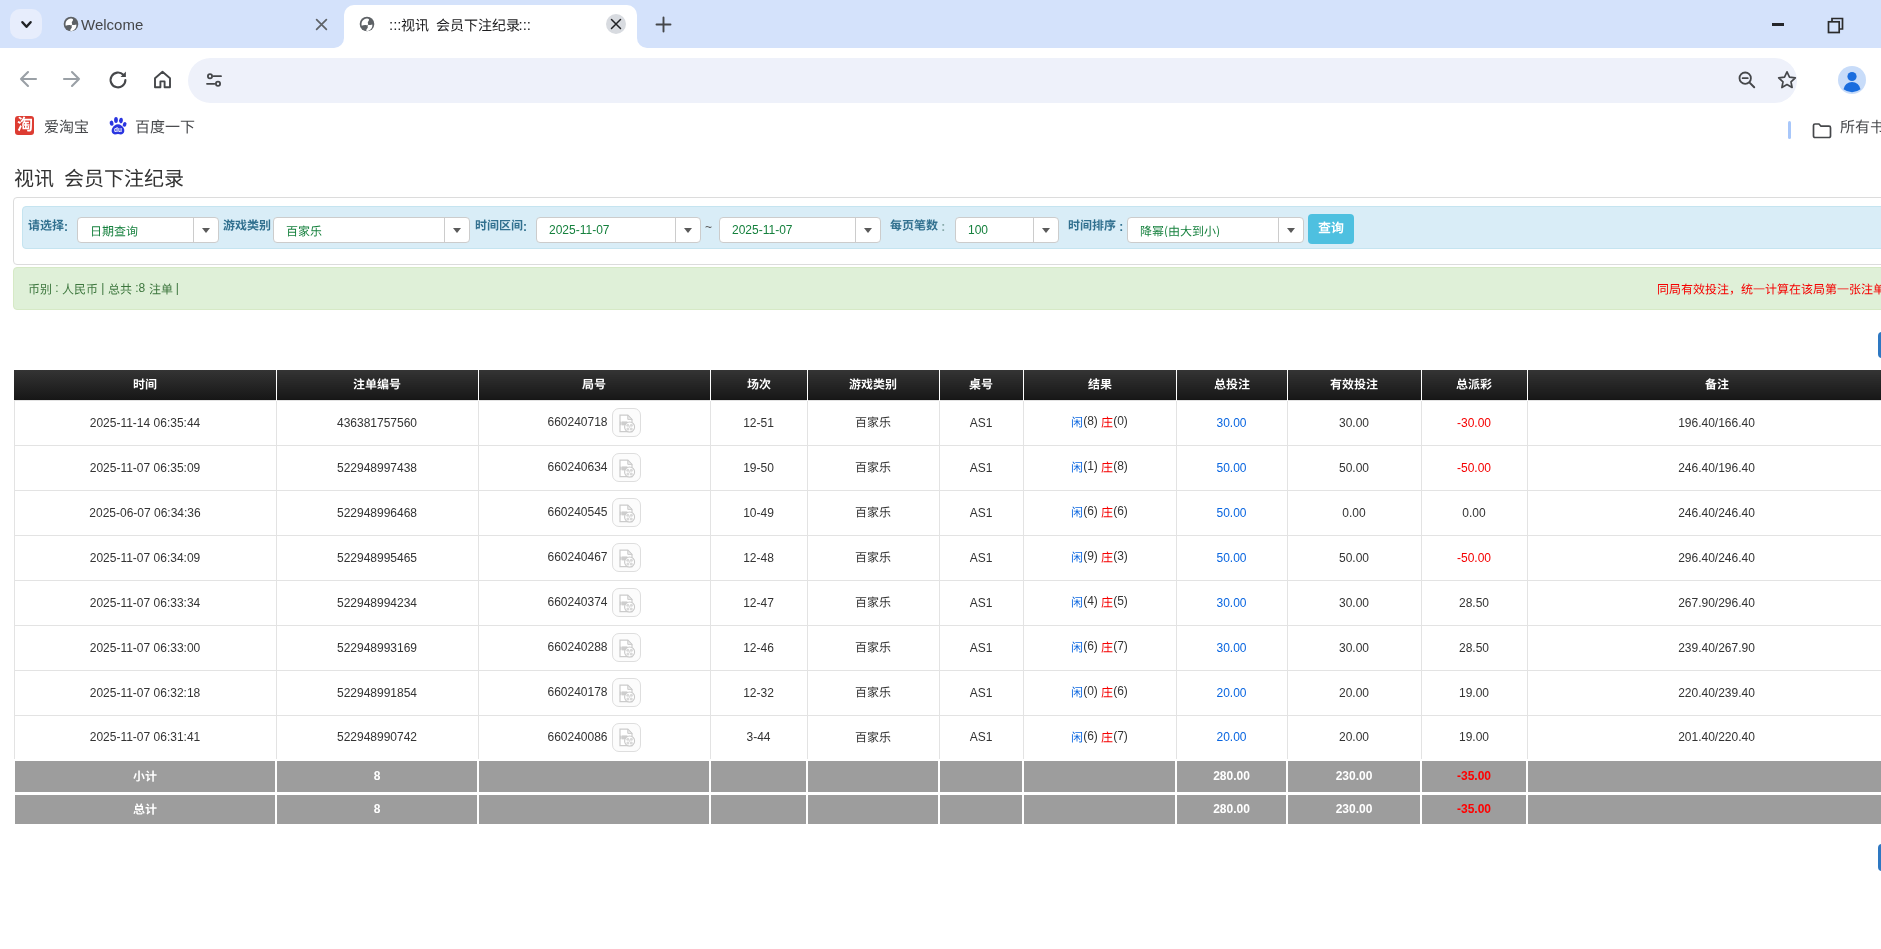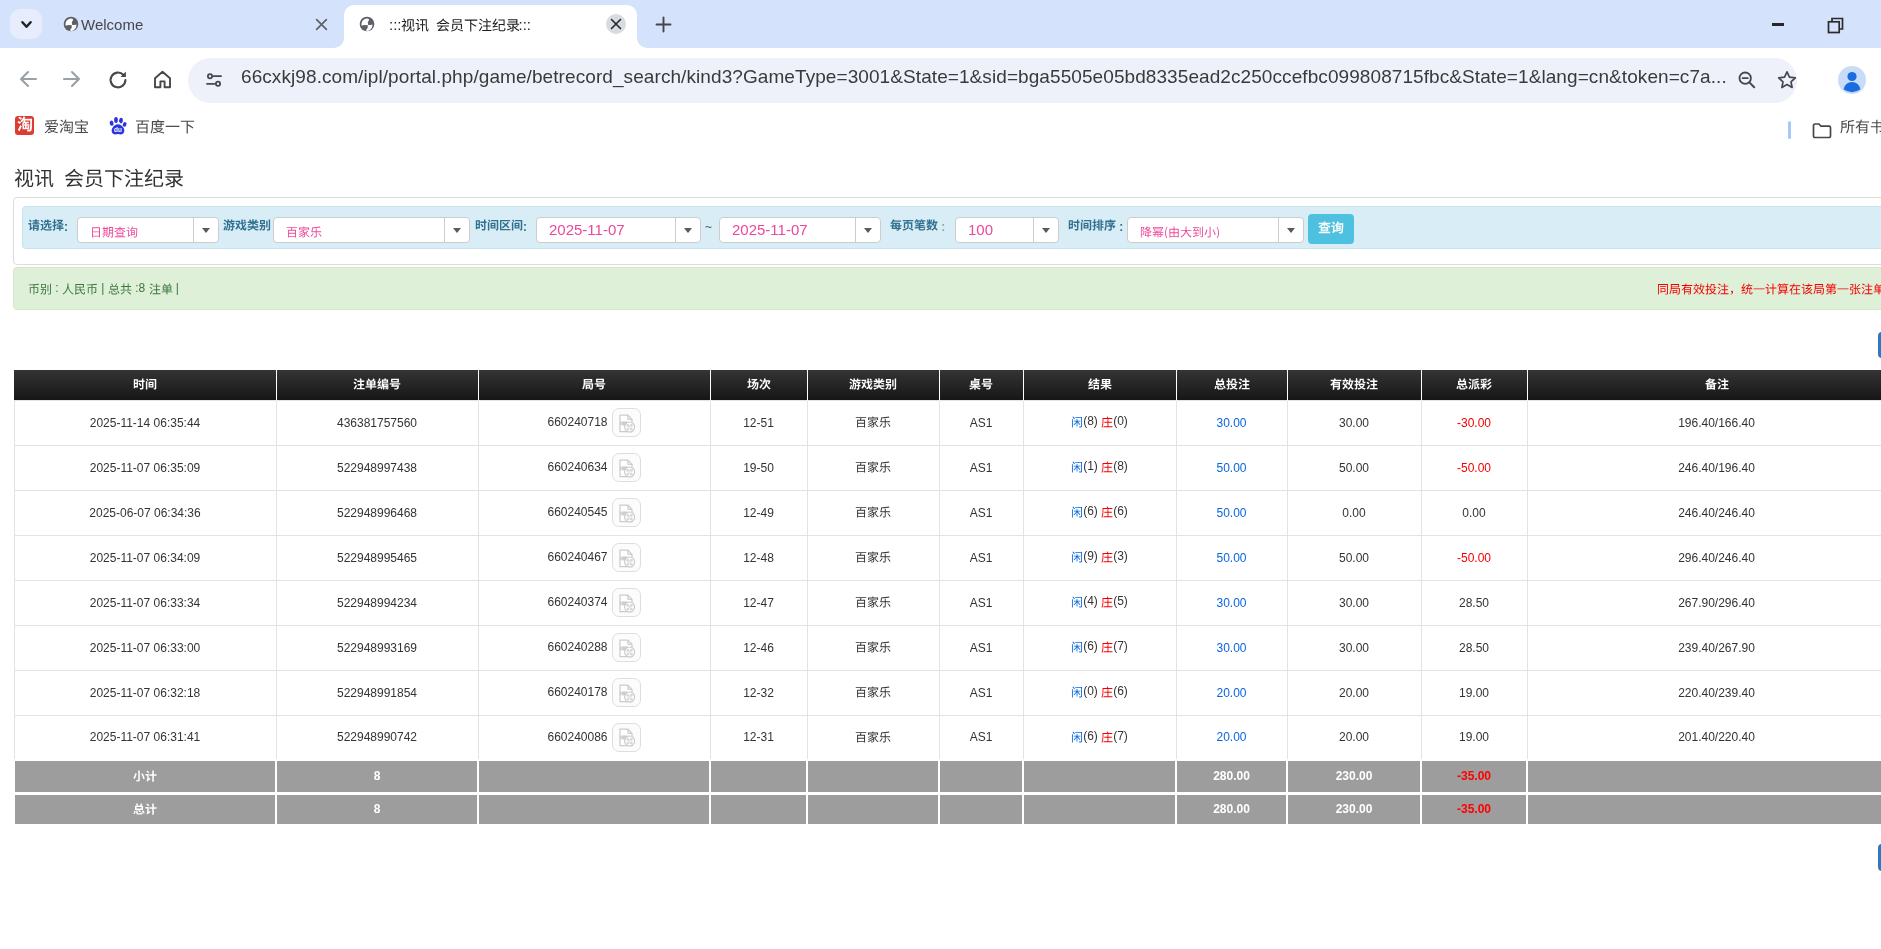--- a/index.html
+++ b/index.html
@@ -14,21 +14,21 @@
 #toolbar{position:absolute;left:0;top:48px;width:1881px;height:57px;background:#fff}
 #urlpill{position:absolute;left:188px;top:58px;width:1609px;height:45px;border-radius:22.5px;background:#eef1fa}
 #urltxt{position:absolute;left:241px;top:48px;width:1495px;height:57px;line-height:57px;font-size:19px;color:#3a3a3c;letter-spacing:0.08px;white-space:nowrap;overflow:hidden}
 #bookbar{position:absolute;left:0;top:105px;width:1881px;height:37px;background:#fff}
 #taobox{position:absolute;left:15px;top:116px;width:19px;height:19px;background:#dd3c32;border-radius:3px;text-align:center;line-height:19px}
 
 #panel{position:absolute;left:13px;top:197px;width:1884px;height:68px;border:1px solid #dcdcdc;border-radius:4px;background:#fff}
 #filterbar{position:absolute;left:22px;top:206px;width:1866px;height:43px;background:#d9edf7;border:1px solid #c5e4f0;border-radius:4px}
 .flabel{position:absolute;top:206px;height:43px;line-height:43px;color:#31708f;font-weight:bold;font-size:12px;white-space:nowrap}
 .combo{position:absolute;top:217px;height:26px;background:#fff;border:1px solid #ccc;border-radius:4px}
-.combo .txt{position:absolute;left:12px;top:0;height:16px;line-height:24px;font-size:15px;color:#ec4899;white-space:nowrap}
+.combo .txt{position:absolute;left:12px;top:0;height:16px;line-height:24px;font-size:12px;color:#15803d;white-space:nowrap}
 .combo .arr{position:absolute;right:0;top:0;width:25px;height:24px;border-left:1px solid #ccc}
 .combo .tri{position:absolute;right:8px;top:10px;width:0;height:0;border-left:4.5px solid transparent;border-right:4.5px solid transparent;border-top:5px solid #5a5a5a}
 #qbtn{position:absolute;left:1308px;top:214px;width:46px;height:30px;background:#4ec0e0;border-radius:4px;display:flex;align-items:center;justify-content:center}
 #greenbar{position:absolute;left:13px;top:267px;width:1884px;height:43px;background:#dff0d8;border:1px solid #d6e9c6;border-radius:4px;overflow:hidden}
 .gtxt{position:absolute;top:0;height:41px;line-height:41px;font-size:12px;color:#3c763d;white-space:nowrap}
 
 #btable{position:absolute;left:13px;top:370px;border-collapse:collapse;table-layout:fixed;width:1892px;font-size:12px;color:#333}
 #btable th{background:linear-gradient(#343434,#161616);color:#fff;font-weight:bold;height:30px;border-left:1px solid #fff;border-right:1px solid #fff;text-align:center;vertical-align:middle}
 #btable th:first-child{border-left:none}
 #btable td{border:1px solid #e3e3e3;text-align:center;vertical-align:middle;height:45px}
@@ -196,21 +196,20 @@
     <svg class="abs" style="left:152px;top:69px" width="21" height="21" viewBox="0 0 21 21">
 <path d="M3 9.2 L10.5 2.8 L18 9.2 V18.2 H12.6 V12.4 H8.4 V18.2 H3 Z" stroke="#45474a" stroke-width="1.9" fill="none" stroke-linejoin="round"></path>
     </svg>
     <div id="urlpill"></div>
     <svg class="abs" style="left:205px;top:71px" width="18" height="18" viewBox="0 0 18 18">
 <circle cx="5" cy="5.2" r="2.1" stroke="#45474a" stroke-width="1.8" fill="none"></circle>
 <path d="M8.6 5.2 H16" stroke="#45474a" stroke-width="1.8" stroke-linecap="round"></path>
 <path d="M2 12.8 H9.4" stroke="#45474a" stroke-width="1.8" stroke-linecap="round"></path>
 <circle cx="13" cy="12.8" r="2.1" stroke="#45474a" stroke-width="1.8" fill="none"></circle>
     </svg>
-    <div id="urltxt">66cxkj98.com/ipl/portal.php/game/betrecord_search/kind3?GameType=3001&amp;State=1&amp;sid=bga5505e05bd8335ead2c250ccefbc099808715fbc&amp;State=1&amp;lang=cn&amp;token=c7a...</div>
     <svg class="abs" style="left:1737px;top:70px" width="20" height="20" viewBox="0 0 20 20">
 <circle cx="8.2" cy="8.2" r="5.7" stroke="#45474a" stroke-width="1.8" fill="none"></circle>
 <path d="M5.6 8.2 H10.8" stroke="#45474a" stroke-width="1.7" stroke-linecap="round"></path>
 <path d="M12.6 12.6 L17.2 17.2" stroke="#45474a" stroke-width="2" stroke-linecap="round"></path>
     </svg>
     <svg class="abs" style="left:1777px;top:70px" width="20" height="20" viewBox="0 0 20 20">
 <path d="M10 1.8 L12.5 7.1 L18.3 7.8 L14 11.8 L15.1 17.5 L10 14.6 L4.9 17.5 L6 11.8 L1.7 7.8 L7.5 7.1 Z" stroke="#45474a" stroke-width="1.7" fill="none" stroke-linejoin="round"></path>
     </svg>
     <svg class="abs" style="left:1838px;top:66px" width="28" height="28" viewBox="0 0 28 28">
 <circle cx="14" cy="14" r="14" fill="#c8dcf9"></circle>
@@ -527,21 +526,21 @@
 <path d="M10.8 1.2 L10.8 5.4 H15 Z" fill="#ededed" stroke="#cbcbcb" stroke-width="1"></path>
 <path d="M4.6 7.4 h5.8 v4 h-5.8 z" fill="#cecece"></path>
 <path d="M4.6 8.2 L2.9 7.2 V11.6 L4.6 10.6 Z" fill="#cecece"></path>
 <circle cx="12.6" cy="13" r="5" fill="#fff" stroke="#c9c9c9" stroke-width="1.1"></circle>
 <circle cx="12.6" cy="13" r="0.8" fill="#cecece"></circle>
 <circle cx="10.8" cy="11.3" r="1.5" fill="#d9d9d9"></circle>
                 <circle cx="14.4" cy="11.3" r="1.5" fill="#d9d9d9"></circle>
 <circle cx="10.9" cy="15" r="1.5" fill="#d9d9d9"></circle>
                 <circle cx="14.3" cy="15" r="1.5" fill="#d9d9d9"></circle>
 </svg></span></td>
-<td>12-49</td>
+<td>10-49</td>
           <td><span style="display:inline-block;vertical-align:-2.5px"><svg width="36.0" height="12" viewBox="0 -880 3000 1000" fill="currentColor">
                 <use href="#g12" x="0"></use>
                 <use href="#g39" x="1000"></use>
                 <use href="#g40" x="2000"></use>
               </svg></span></td>
           <td>AS1</td>
 <td><span class="blue" style="display:inline-block;vertical-align:-2.5px"><svg width="12.0" height="12" viewBox="0 -880 1000 1000" fill="currentColor">
                 <use href="#g88" x="0"></use>
               </svg></span>(6) <span class="red" style="display:inline-block;vertical-align:-2.5px"><svg width="12.0" height="12" viewBox="0 -880 1000 1000" fill="currentColor">
                 <use href="#g89" x="0"></use>
@@ -687,21 +686,21 @@
 <path d="M10.8 1.2 L10.8 5.4 H15 Z" fill="#ededed" stroke="#cbcbcb" stroke-width="1"></path>
 <path d="M4.6 7.4 h5.8 v4 h-5.8 z" fill="#cecece"></path>
 <path d="M4.6 8.2 L2.9 7.2 V11.6 L4.6 10.6 Z" fill="#cecece"></path>
 <circle cx="12.6" cy="13" r="5" fill="#fff" stroke="#c9c9c9" stroke-width="1.1"></circle>
 <circle cx="12.6" cy="13" r="0.8" fill="#cecece"></circle>
 <circle cx="10.8" cy="11.3" r="1.5" fill="#d9d9d9"></circle>
                 <circle cx="14.4" cy="11.3" r="1.5" fill="#d9d9d9"></circle>
 <circle cx="10.9" cy="15" r="1.5" fill="#d9d9d9"></circle>
                 <circle cx="14.3" cy="15" r="1.5" fill="#d9d9d9"></circle>
 </svg></span></td>
-<td>12-31</td>
+<td>3-44</td>
           <td><span style="display:inline-block;vertical-align:-2.5px"><svg width="36.0" height="12" viewBox="0 -880 3000 1000" fill="currentColor">
                 <use href="#g12" x="0"></use>
                 <use href="#g39" x="1000"></use>
                 <use href="#g40" x="2000"></use>
               </svg></span></td>
           <td>AS1</td>
 <td><span class="blue" style="display:inline-block;vertical-align:-2.5px"><svg width="12.0" height="12" viewBox="0 -880 1000 1000" fill="currentColor">
                 <use href="#g88" x="0"></use>
               </svg></span>(6) <span class="red" style="display:inline-block;vertical-align:-2.5px"><svg width="12.0" height="12" viewBox="0 -880 1000 1000" fill="currentColor">
                 <use href="#g89" x="0"></use>

